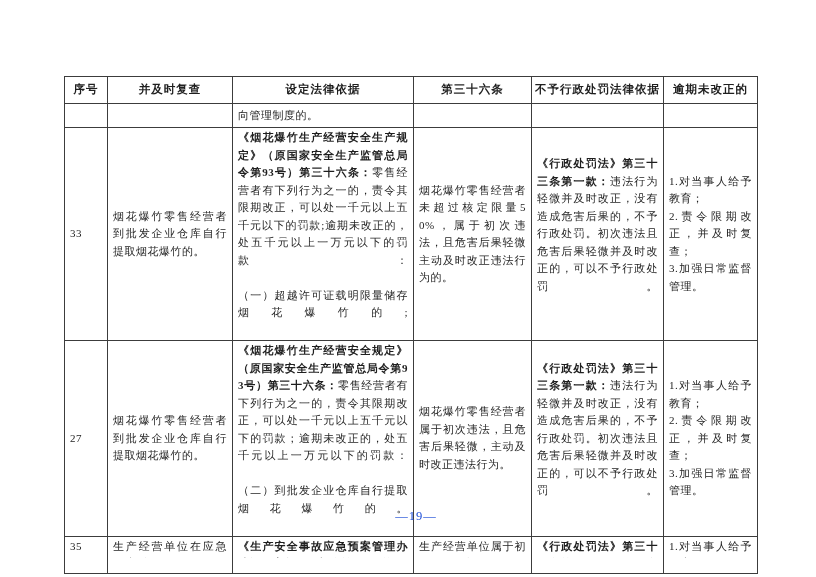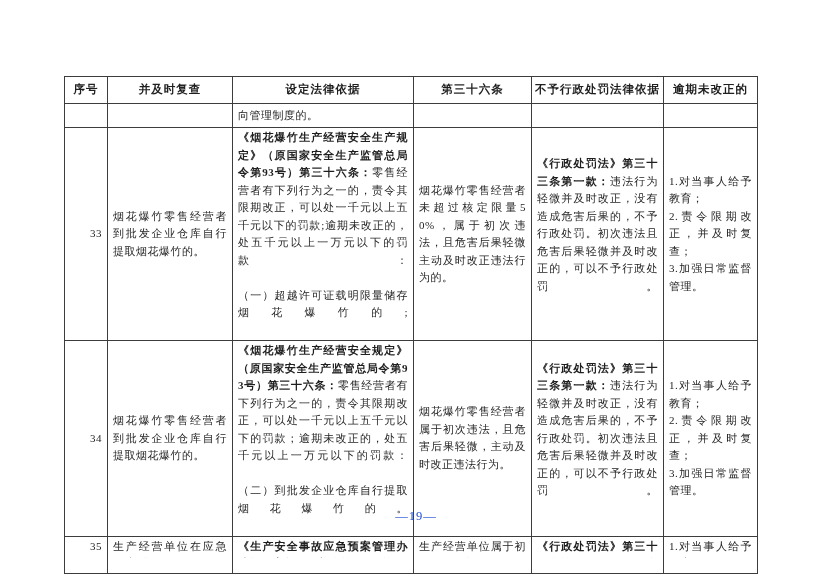--- a/index.html
+++ b/index.html
@@ -27,21 +27,21 @@
   }
   .penalty-table th{
     font-weight:bold;text-align:center;height:24px;font-size:11.5px;
     letter-spacing:1px;padding:1px 2px;
   }
   .row-cont td{height:21px;}
   .row-33 td{height:176px;margin-top:17px;}
   .row-34 td{height:150px;}
   .row-35 td{height:34px;vertical-align:top;}
   .row-35 td .clip{height:20px;overflow:hidden;}
-  .seq{text-align:right;}
+  .seq{text-align:left;}
   .just{text-align:justify;text-justify:inter-ideograph;word-break:break-all;}
   .just p{margin:0;}
   .just p:after{content:"";display:inline-block;width:100%;}
   b{font-weight:bold;}
   .measures div{text-align:justify;text-justify:inter-ideograph;word-break:break-all;}
   .page-number{
     position:absolute;left:8px;top:509px;width:100%;
     text-align:center;font-size:12.5px;color:#1d4ed8;letter-spacing:1px;
   }
 </style>
@@ -88,21 +88,21 @@
       <p><b>《行政处罚法》第三十三条第一款：</b><span>违法行为轻微并及时改正，没有造成危害后果的，不予行政处罚。初次违法且危害后果轻微并及时改正的，可以不予行政处罚。</span></p>
     </td>
     <td class="measures">
       <div>1.对当事人给予教育；</div>
       <div>2.责令限期改正，并及时复查；</div>
       <div>3.加强日常监督管理。</div>
     </td>
   </tr>
 
   <tr class="row-34">
-    <td class="seq">34</td>
+    <td class="seq">27</td>
     <td class="just">烟花爆竹零售经营者到批发企业仓库自行提取烟花爆竹的。</td>
     <td class="just">
       <p><b>《烟花爆竹生产经营安全规定》（原国家安全生产监管总局令第93号）第三十六条：</b><span>零售经营者有下列行为之一的，责令其限期改正，可以处一千元以上五千元以下的罚款；逾期未改正的，处五千元以上一万元以下的罚款：</span></p>
       <p>（二）到批发企业仓库自行提取烟花爆竹的。</p>
     </td>
     <td class="just">烟花爆竹零售经营者属于初次违法，且危害后果轻微，主动及时改正违法行为。</td>
     <td class="just">
       <p><b>《行政处罚法》第三十三条第一款：</b><span>违法行为轻微并及时改正，没有造成危害后果的，不予行政处罚。初次违法且危害后果轻微并及时改正的，可以不予行政处罚。</span></p>
     </td>
     <td class="measures">

